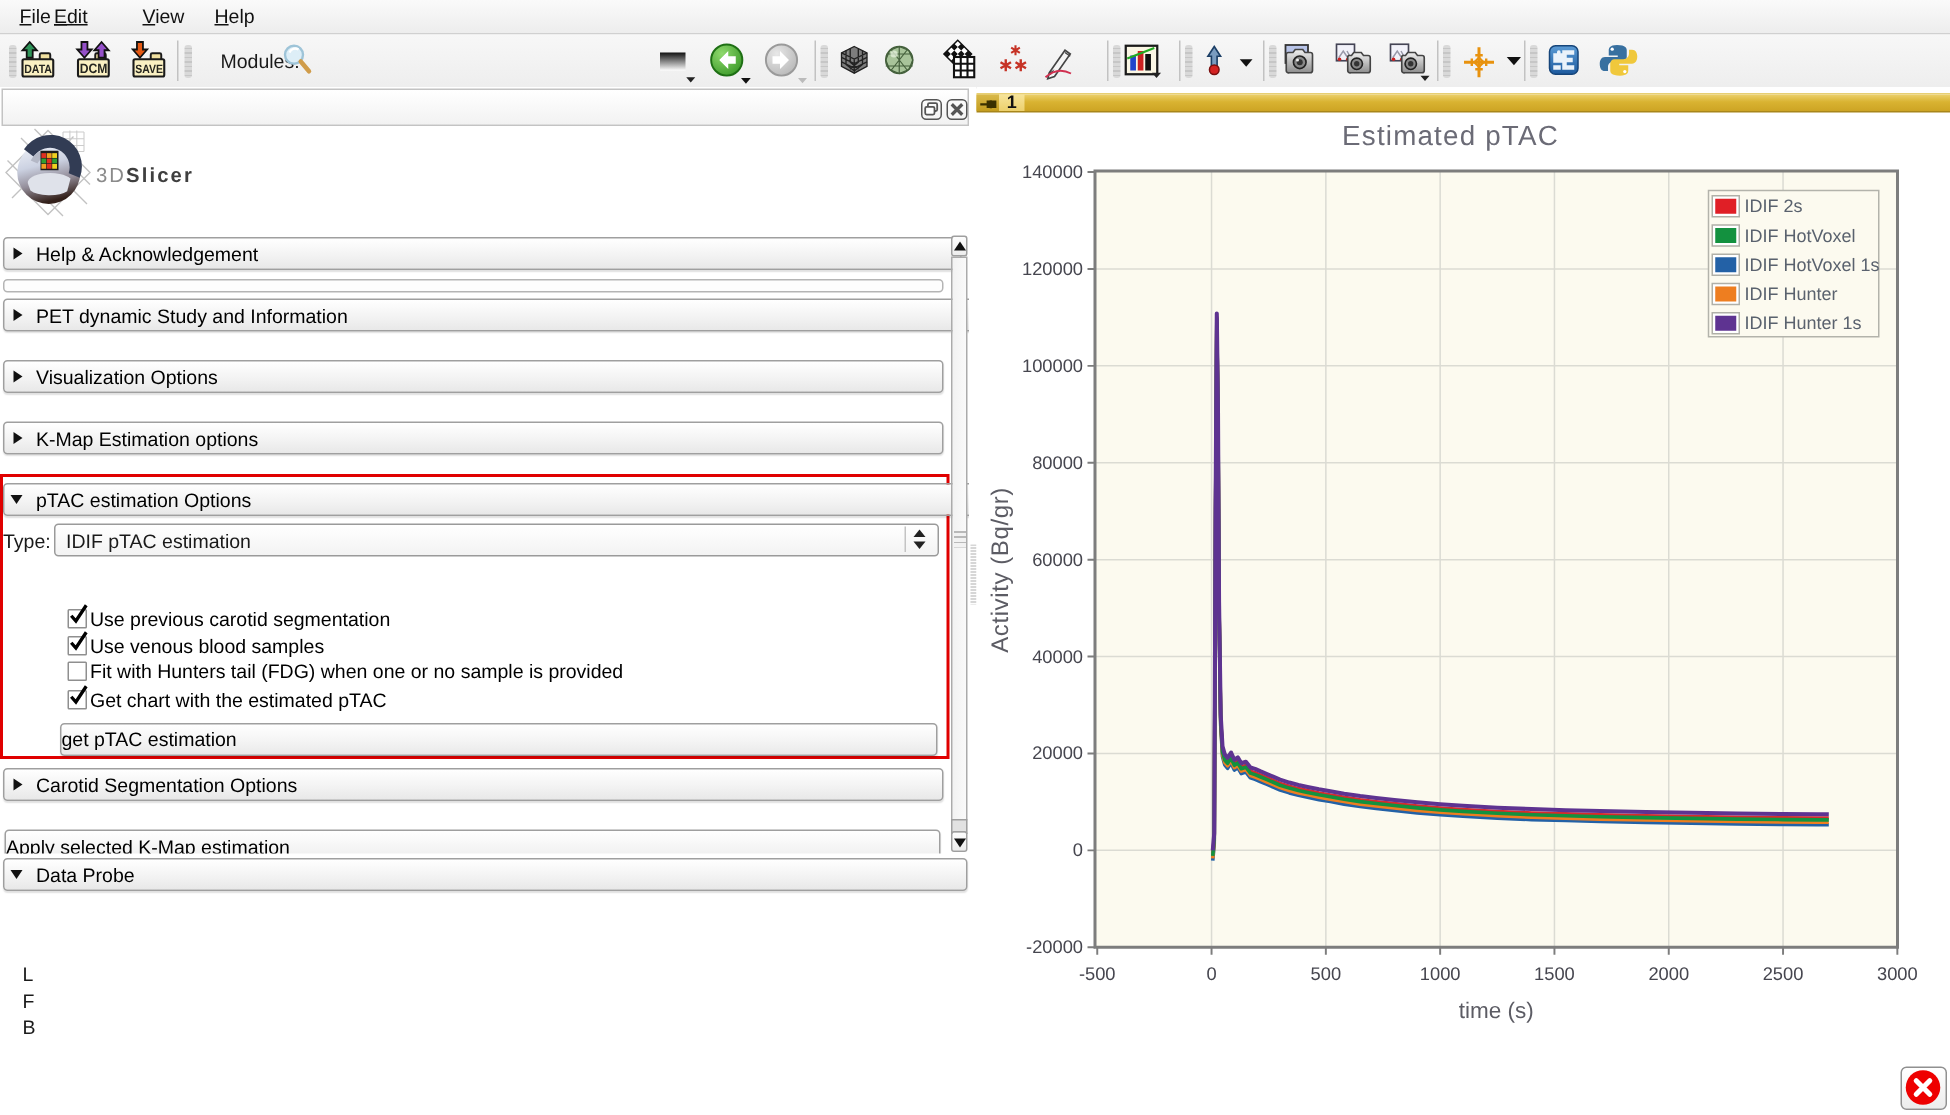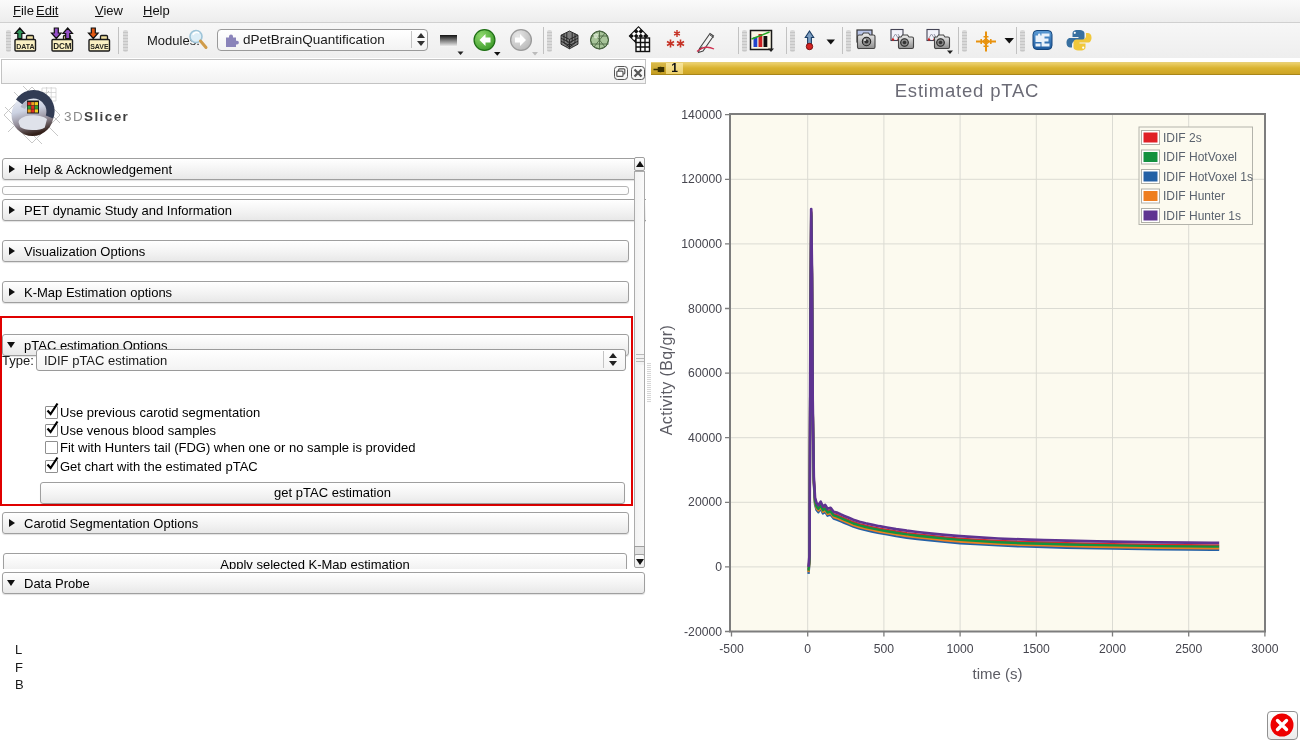--- a/index.html
+++ b/index.html
@@ -13,21 +13,21 @@
 
 #toolbar{left:0;top:23px;width:1300px;height:35px;background:linear-gradient(#f7f7f7,#eeeeee);border-bottom:1px solid #c9c9c9;}
 .tsep{position:absolute;top:4px;width:1px;height:27px;background:#c2c2c2;}
 .tgrip{position:absolute;top:7px;width:5px;height:22px;background:repeating-linear-gradient(#d9d9d9 0 2px,#c6c6c6 2px 3px);border-radius:2px;}
 
 .cbtn{position:absolute;left:2px;width:625px;height:20px;border:1px solid #9f9f9f;border-radius:3px;
  background:linear-gradient(#ffffff,#f2f2f2 60%,#e8e8e8);box-shadow:0 1px 1px rgba(0,0,0,0.12);}
 .cbtn .tri{position:absolute;left:6px;top:6px;width:0;height:0;border-left:6px solid #111;border-top:4.5px solid transparent;border-bottom:4.5px solid transparent;}
 .cbtn .trid{position:absolute;left:4px;top:7px;width:0;height:0;border-top:6px solid #111;border-left:4.5px solid transparent;border-right:4.5px solid transparent;}
 .cbtn .lbl{position:absolute;left:21px;top:3px;font-size:13px;color:#000;}
-.qbtn{position:absolute;border:1px solid #9f9f9f;border-radius:3px;background:linear-gradient(#ffffff,#f4f4f4 55%,#e9e9e9);text-align:center;font-size:13px;color:#000;box-shadow:0 1px 1px rgba(0,0,0,0.10);}
+.qbtn{position:absolute;border:1px solid #9f9f9f;border-radius:3px;background:linear-gradient(#ffffff,#f4f4f4 55%,#e9e9e9);text-align:left;font-size:13px;color:#000;box-shadow:0 1px 1px rgba(0,0,0,0.10);}
 
 .cbx{position:absolute;width:11px;height:11px;border:1px solid #8f8f8f;border-radius:1px;background:#fff;}
 .cklabel{position:absolute;font-size:13px;color:#000;}
 svg text{font-family:"Liberation Sans",sans-serif;}
 </style>
 </head>
 <body>
 
 <div id="menubar" class="abs">
  <span class="menuitem" style="left:13px;"><u>F</u>ile</span>
@@ -191,29 +191,20 @@
       </g>
 <g>
         <path d="M1078 7 c-5 0-5.5 2.2-5.5 3.6 v3.4 h6 v1 h-8.5 c-2.5 0-3.5 2.4-3.5 4.8 0 2.4 1 4.6 3.5 4.6 h2 v-2.8 c0-2 1.7-3.6 3.7-3.6 h6 c1.6 0 2.8-1.3 2.8-3 v-4.4 c0-1.4-0.5-3.6-6.5-3.6 Z" fill="#3870a0"></path>
 <circle cx="1074.8" cy="9.8" r="1.1" fill="#fff"></circle>
 <path d="M1080 27.5 c5 0 5.5-2.2 5.5-3.6 v-3.4 h-6 v-1 h8.5 c2.5 0 3.5-2.4 3.5-4.8 0-2.4-1-4.6-3.5-4.6 h-2 v2.8 c0 2-1.7 3.6-3.7 3.6 h-6 c-1.6 0-2.8 1.3-2.8 3 v4.4 c0 1.4 0.5 3.6 6.5 3.6 Z" fill="#f0c83c"></path>
 <circle cx="1083.2" cy="24.7" r="1.1" fill="#fff"></circle>
       </g>
 
 </svg>
 
- <div class="abs" style="left:217px;top:6px;width:209px;height:20px;border:1px solid #9a9a9a;border-radius:4px;background:linear-gradient(#ffffff,#f3f3f3);">
-   <svg class="abs" style="left:6px;top:2px;" width="16" height="16" viewBox="0 0 16 16">
-     <path d="M2 5.5 h3 v-1 a2 2 0 1 1 4 0 v1 h3 v3.2 h1 a1.9 1.9 0 1 1 0 3.8 h-1 v2.5 h-10 Z" fill="#8a84ba"></path>
-   </svg>
-   <span class="abs" style="left:25px;top:2px;font-size:13.5px;">dPetBrainQuantification</span>
-   <div class="abs" style="left:193px;top:1px;width:1px;height:17px;background:#c4c4c4;"></div>
-   <div class="abs" style="left:199px;top:3px;width:0;height:0;border-bottom:5px solid #333;border-left:4px solid transparent;border-right:4px solid transparent;"></div>
-   <div class="abs" style="left:199px;top:11px;width:0;height:0;border-top:5px solid #333;border-left:4px solid transparent;border-right:4px solid transparent;"></div>
- </div>
 </div>
 
 <div class="abs" id="leftpanel" style="left:0;top:58px;width:646px;height:685px;background:#ffffff;">
 
  <div class="abs" style="left:1px;top:1px;width:643px;height:23px;background:linear-gradient(#ffffff,#f2f2f2);border:1px solid #c3c3c3;">
    <svg class="abs" style="left:612px;top:6px;" width="32" height="15" viewBox="0 0 32 15">
      <rect x="0.5" y="0.5" width="13" height="13" rx="3" fill="none" stroke="#555"></rect>
      <rect x="4.6" y="2.8" width="6.2" height="5.2" rx="1" fill="none" stroke="#555" stroke-width="1.2"></rect>
      <rect x="2.8" y="5.2" width="6.2" height="5.2" rx="1" fill="#fff" stroke="#555" stroke-width="1.2"></rect>
      <rect x="17.5" y="0.5" width="13" height="13" rx="3" fill="none" stroke="#555"></rect>
@@ -271,21 +262,21 @@
  <div class="cbtn" style="top:85px;">
       <div class="tri"></div>
       <div class="lbl">Visualization Options</div>
     </div>
  <div class="cbtn" style="top:126px;">
       <div class="tri"></div>
       <div class="lbl">K-Map Estimation options</div>
     </div>
 
  <div class="abs" style="left:0px;top:161px;width:629px;height:186px;border:2px solid #e00000;"></div>
- <div class="cbtn" style="top:179px;">
+ <div class="cbtn" style="top:167px;padding-left:30px;">
       <div class="trid"></div>
       <div class="lbl">pTAC estimation Options</div>
     </div>
  <span class="abs" style="left:2px;top:198px;font-size:13px;">Type:</span>
  <div class="abs" style="left:36px;top:194px;width:588px;height:20px;border:1px solid #9a9a9a;border-radius:3px;background:linear-gradient(#ffffff,#f3f3f3);">
    <span class="abs" style="left:7px;top:2.5px;">IDIF pTAC estimation</span>
    <div class="abs" style="left:566px;top:1px;width:1px;height:17px;background:#c4c4c4;"></div>
    <div class="abs" style="left:572px;top:3px;width:0;height:0;border-bottom:5px solid #222;border-left:4px solid transparent;border-right:4px solid transparent;"></div>
    <div class="abs" style="left:572px;top:11px;width:0;height:0;border-top:5px solid #222;border-left:4px solid transparent;border-right:4px solid transparent;"></div>
  </div>

